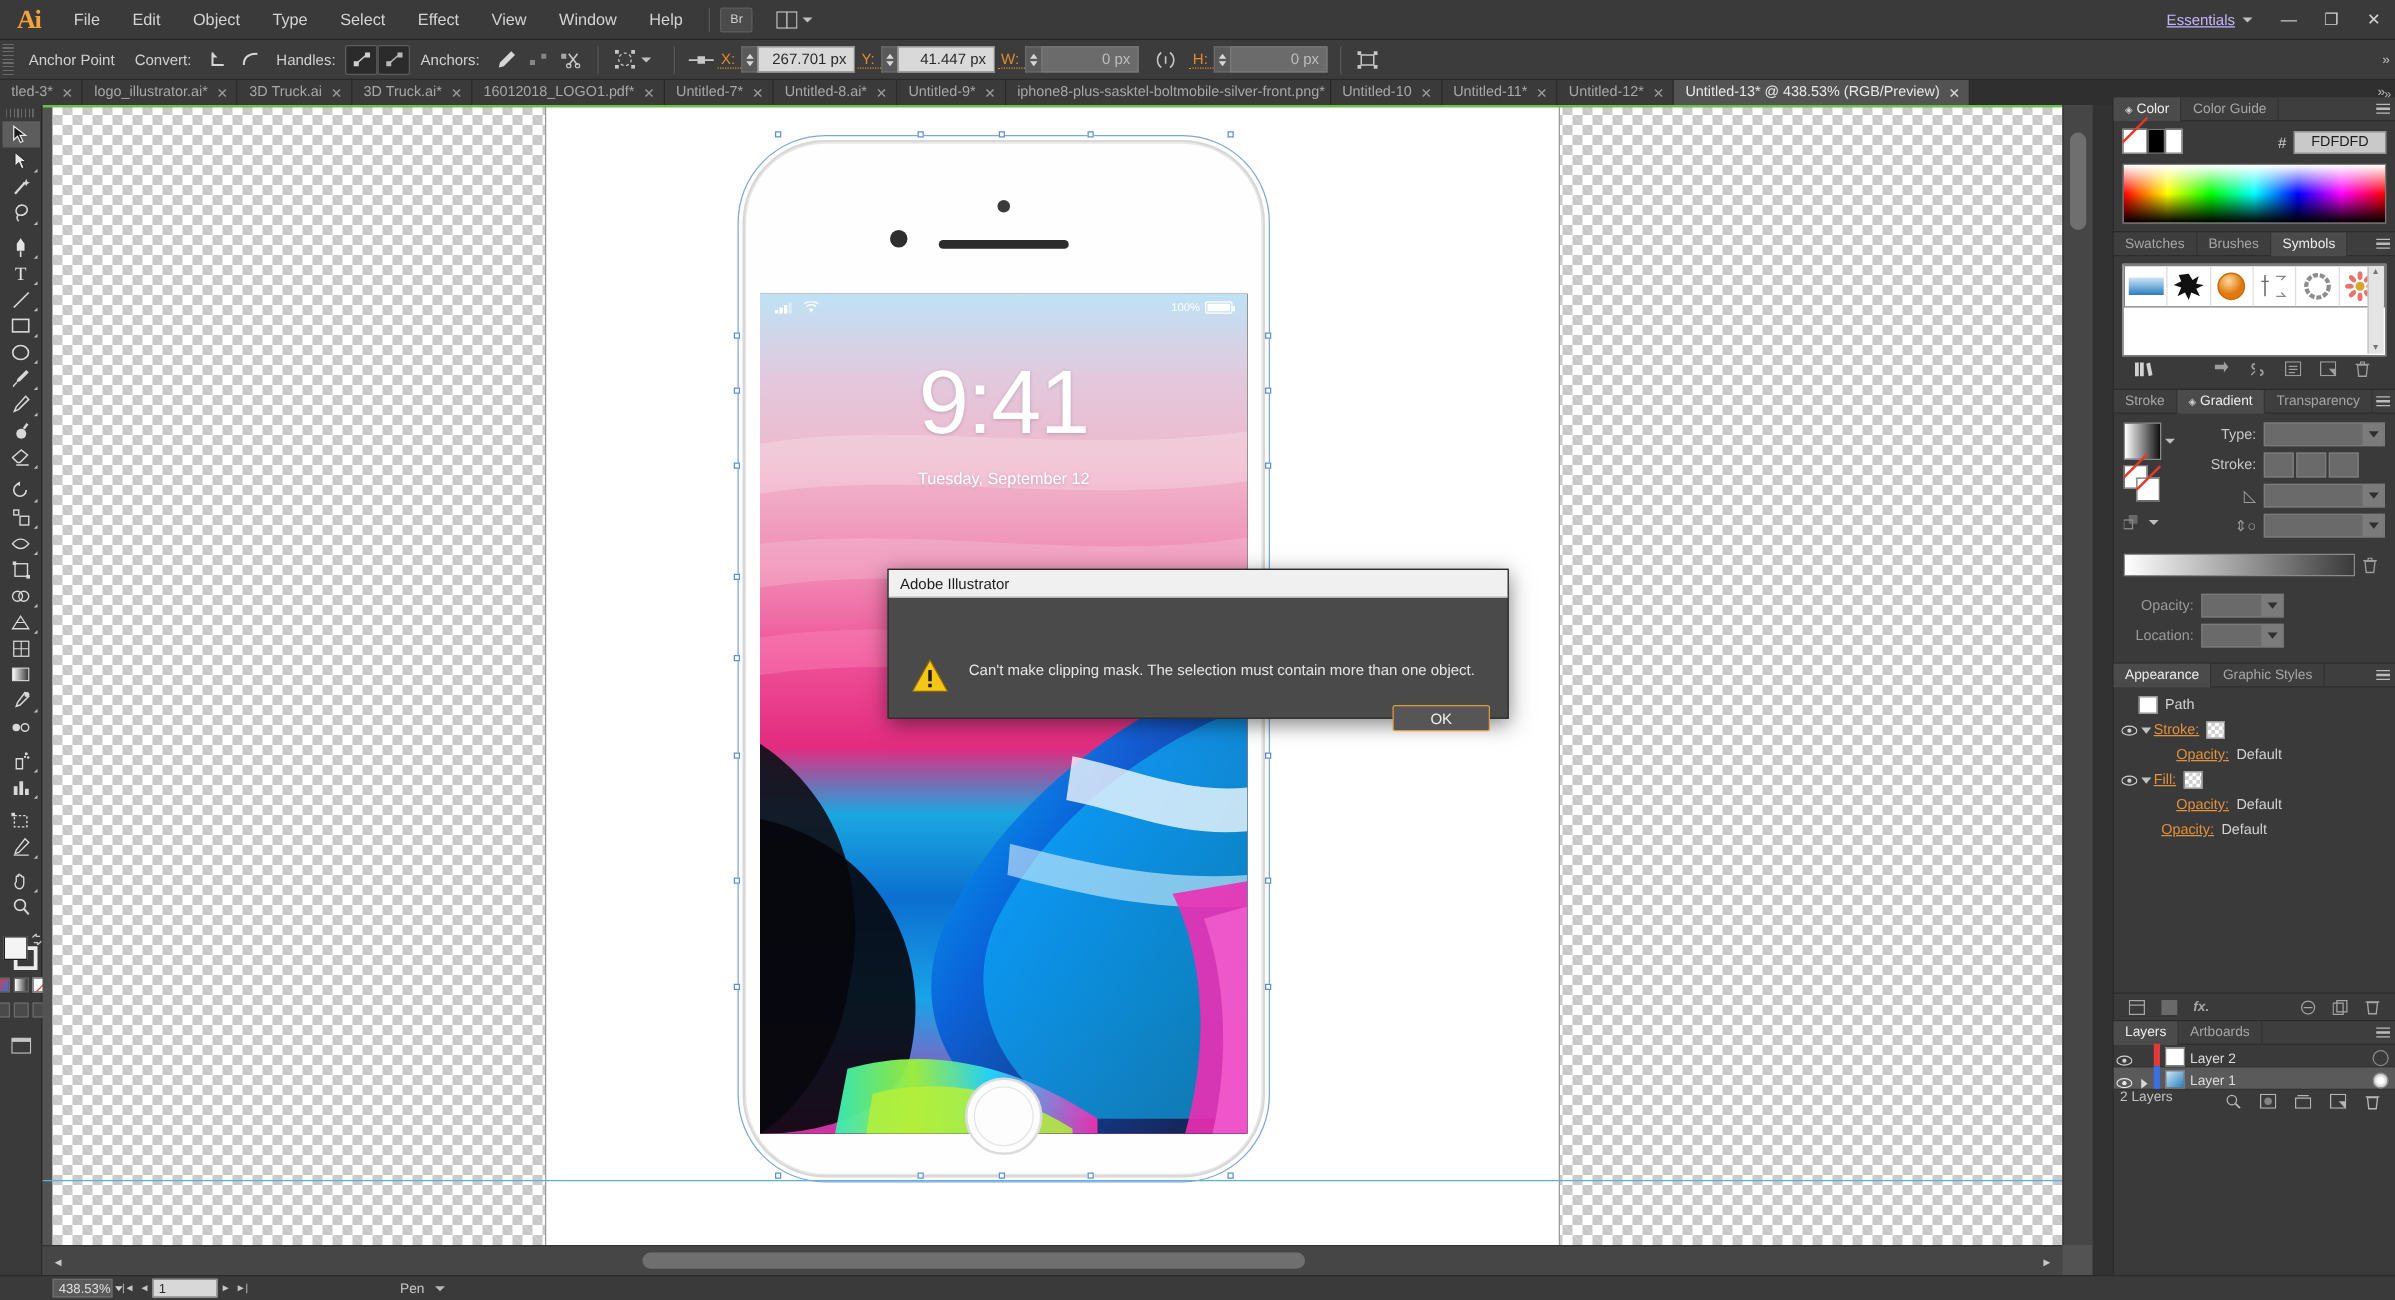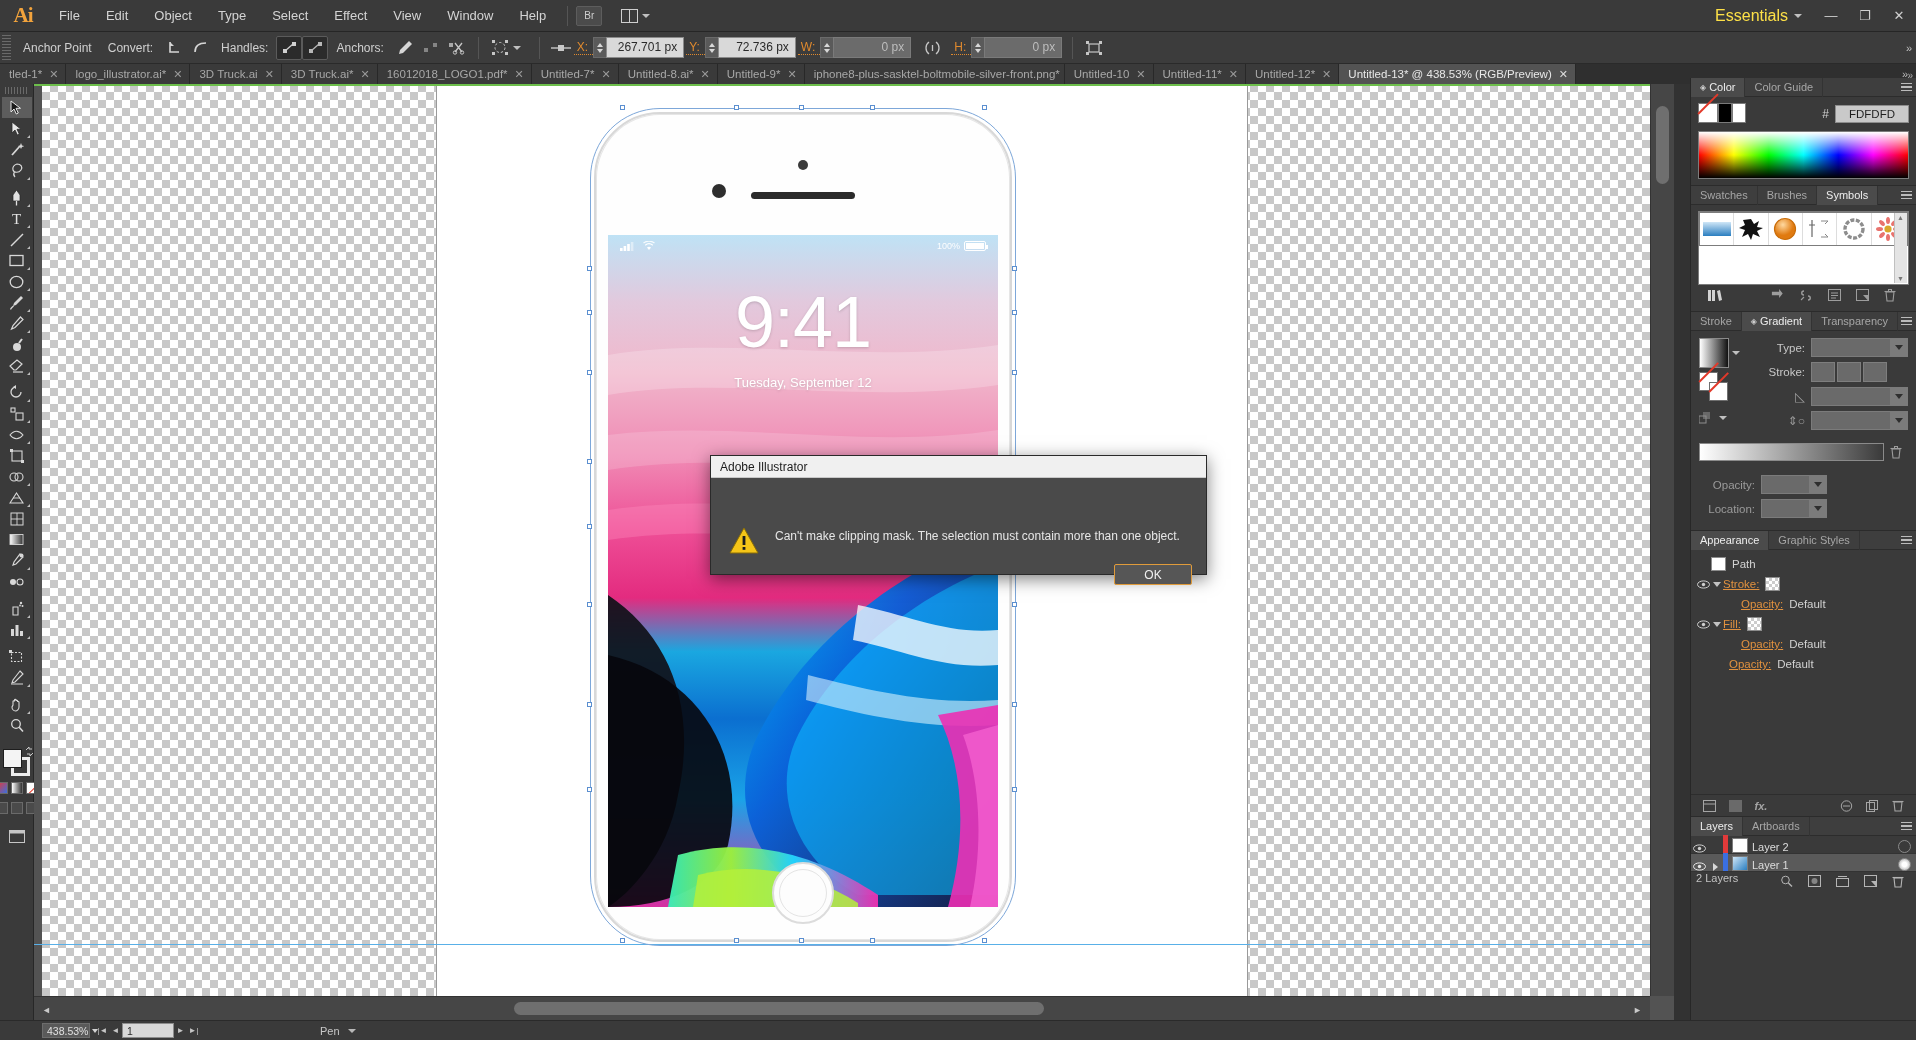--- a/index.html
+++ b/index.html
@@ -25,21 +25,21 @@
   .menu-item {
     padding:0 13px; height:32px; line-height:32px; color:#d4d4d4; font-size:13px;
     cursor:default;
   }
   .mb-sep { width:1px; height:20px; background:#555; margin:0 8px; }
   .br-btn {
     width:26px;height:20px;background:#4b4b4b;border:1px solid #5d5d5d;border-radius:2px;
     display:flex;align-items:center;justify-content:center;font-size:10px;color:#cfcfcf;
   }
   .mb-right { margin-left:auto; display:flex; align-items:center; height:32px; }
-  .ws-label { font-size:16px; color:#fde047; padding:0 6px; }
+  .ws-label { font-size:12px; color:#c4b5fd; padding:0 6px;text-decoration:underline; }
   .caret { width:0;height:0;border-left:4px solid transparent;border-right:4px solid transparent;border-top:4px solid #c0c0c0; margin-right:12px;}
   .wbtn { width:34px;height:32px;display:flex;align-items:center;justify-content:center;color:#d0d0d0;font-size:13px;}
 
   
   .controlbar{
     position:absolute;left:0;top:32px;width:1916px;height:32px;
     background:#3c3c3c;border-bottom:1px solid #2a2a2a;
     display:flex;align-items:center;
   }
   .grip{width:9px;height:26px;margin:0 4px 0 2px;
@@ -397,21 +397,21 @@
           <i class="dn"></i>
         </div>
       <div class="nf-in">267.701 px</div>
     </div>
     <div class="ax">Y:</div>
     <div class="num-field">
       <div class="spin">
           <i class="up"></i>
           <i class="dn"></i>
         </div>
-      <div class="nf-in">72.736 px</div>
+      <div class="nf-in">41.447 px</div>
     </div>
     <div class="ax">W:</div>
     <div class="num-field">
       <div class="spin">
           <i class="up"></i>
           <i class="dn"></i>
         </div>
       <div class="nf-in dim">0 px</div>
     </div>
     <div class="ico-btn" style="margin:0 6px">
@@ -439,21 +439,21 @@
           <rect x="14" y="12" width="3" height="3" fill="#c6c6c6"></rect>
         </svg>
     </div>
     <div class="cb-right">
       <span style="color:#c0c0c0;font-size:11px">»</span>
     </div>
   </div>
 
   <div class="tabbar">
     <div class="tab">
-        <span>tled-1*</span>
+        <span>tled-3*</span>
         <span class="tx">✕</span>
       </div>
     <div class="tab">
         <span>logo_illustrator.ai*</span>
         <span class="tx">✕</span>
       </div>
     <div class="tab">
         <span>3D Truck.ai</span>
         <span class="tx">✕</span>
       </div>

